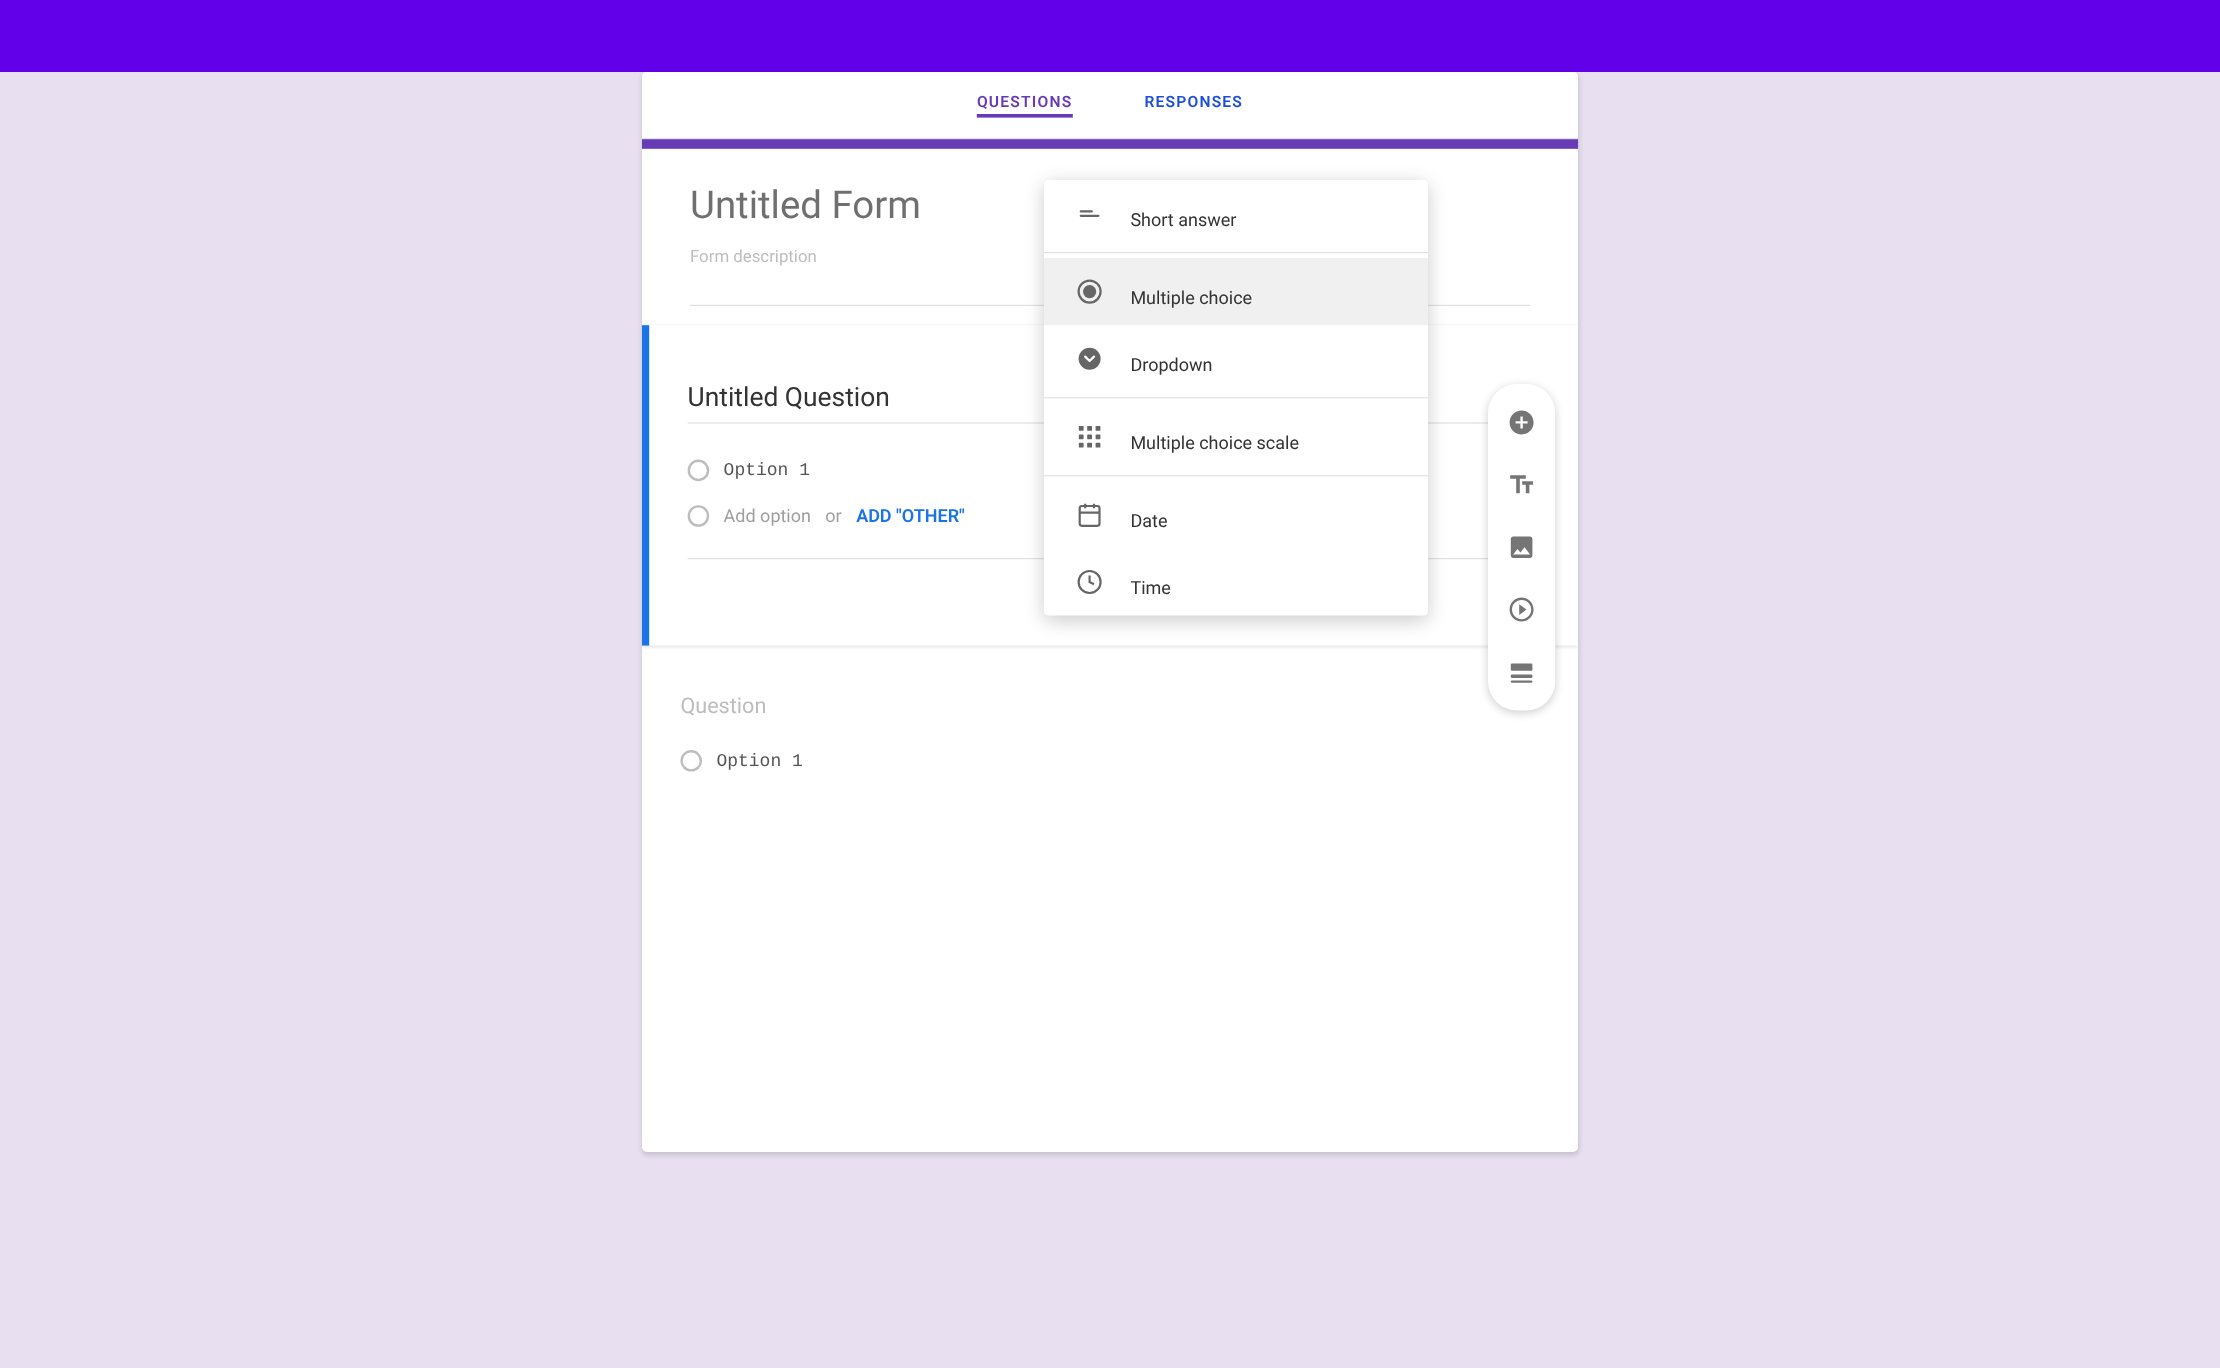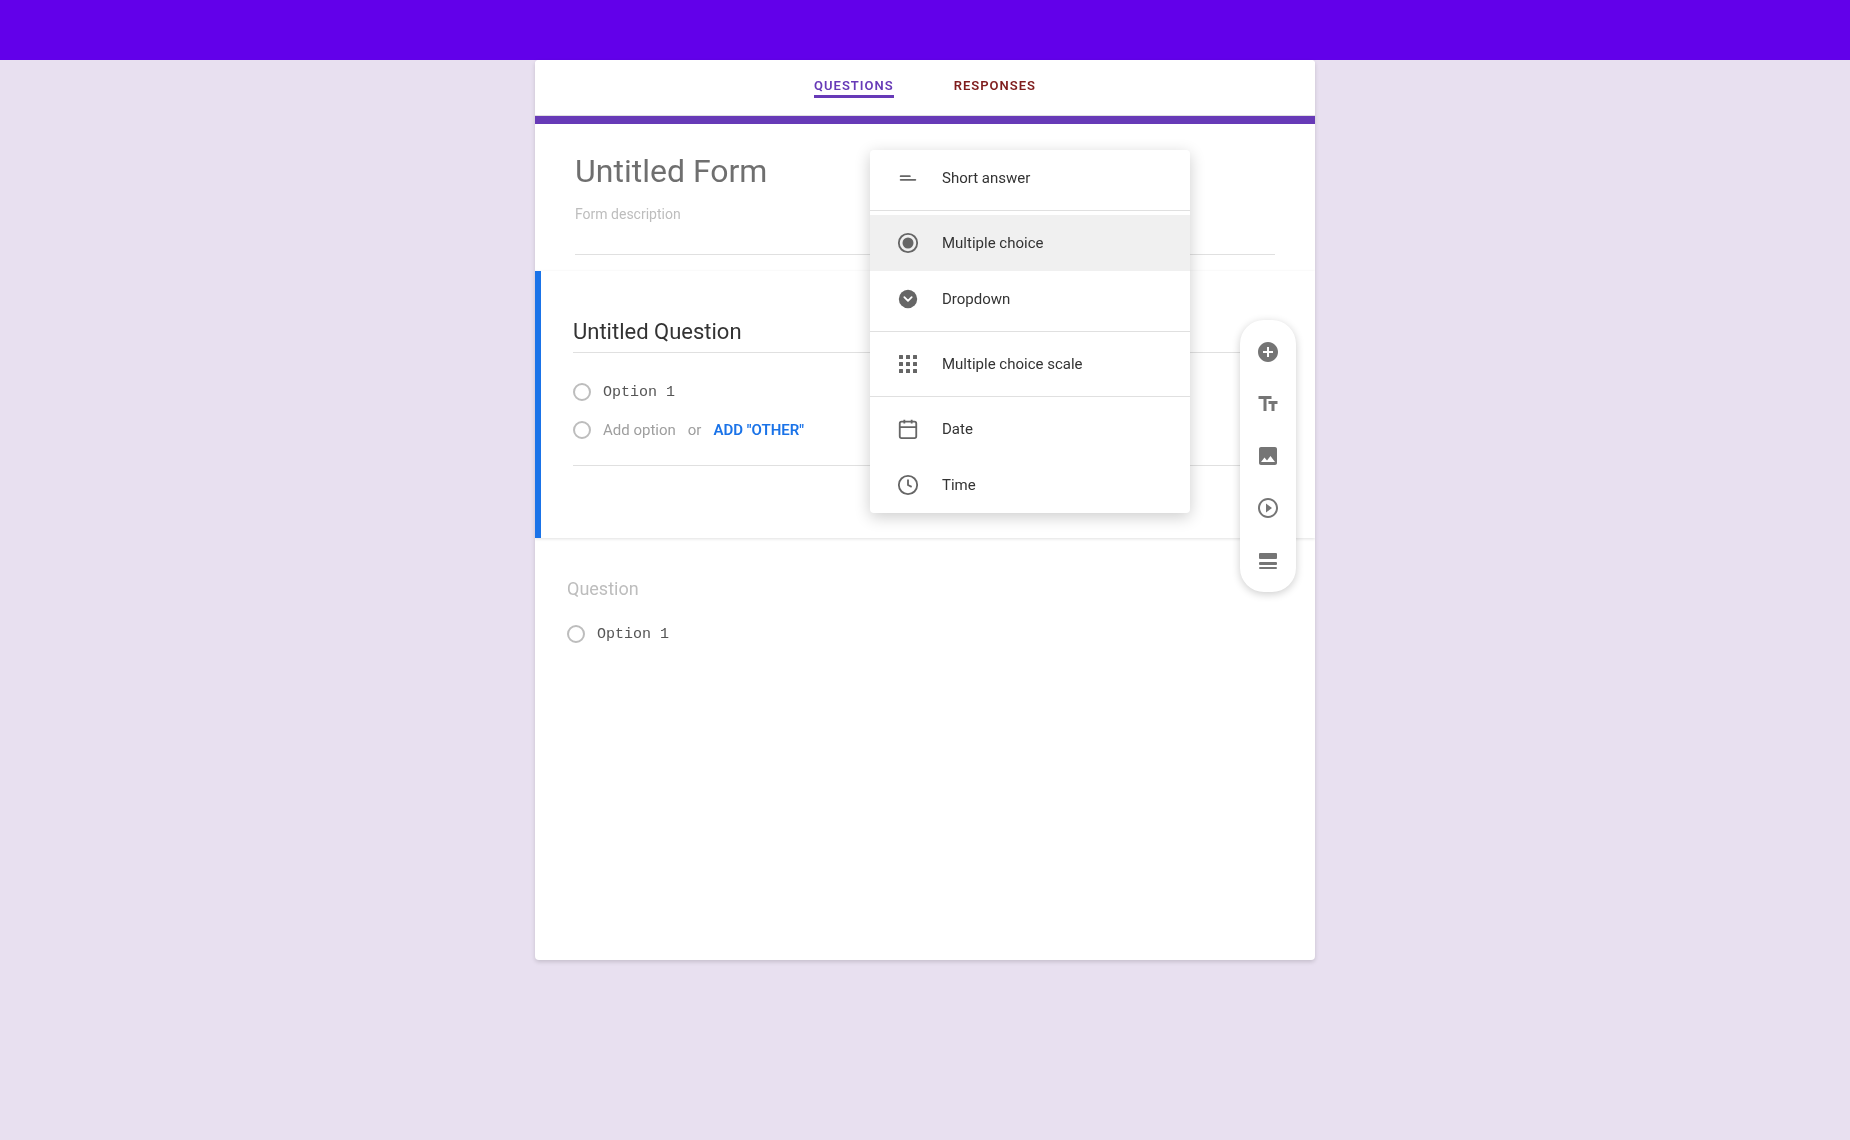--- a/index.html
+++ b/index.html
@@ -44,21 +44,21 @@
       height: 56px;
       border-bottom: 1px solid #e0e0e0;
       gap: 60px;
       text-align: center;
     }
 
     .tab {
       font-size: 13px;
       font-weight: 600;
       letter-spacing: 1px;
-      color: #7f1d1d;
+      color: #1d4ed8;
       cursor: pointer;
       padding-bottom: 4px;
       text-transform: uppercase;
     }
 
     .tab.active {
       color: #673ab7;
       border-bottom: 3px solid #673ab7;
       padding-bottom: 2px;
     }
@@ -191,21 +191,21 @@
       width: 320px;
       background: white;
       box-shadow: 0 4px 16px rgba(0,0,0,0.2);
       border-radius: 4px;
       z-index: 100;
       overflow: hidden;
     }
 
     .menu-item {
       display: flex;
-      align-items: center;
+      align-items: flex-end;
       gap: 20px;
       padding: 14px 24px;
       cursor: pointer;
       font-size: 15px;
       color: #333;
     }
 
     .menu-item.selected {
       background: #f0f0f0;
     }

